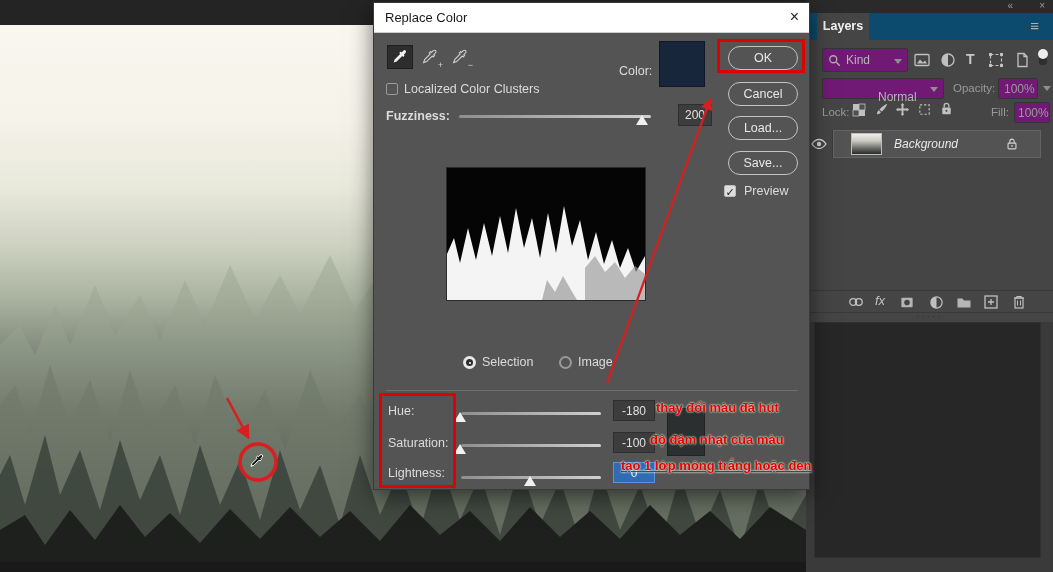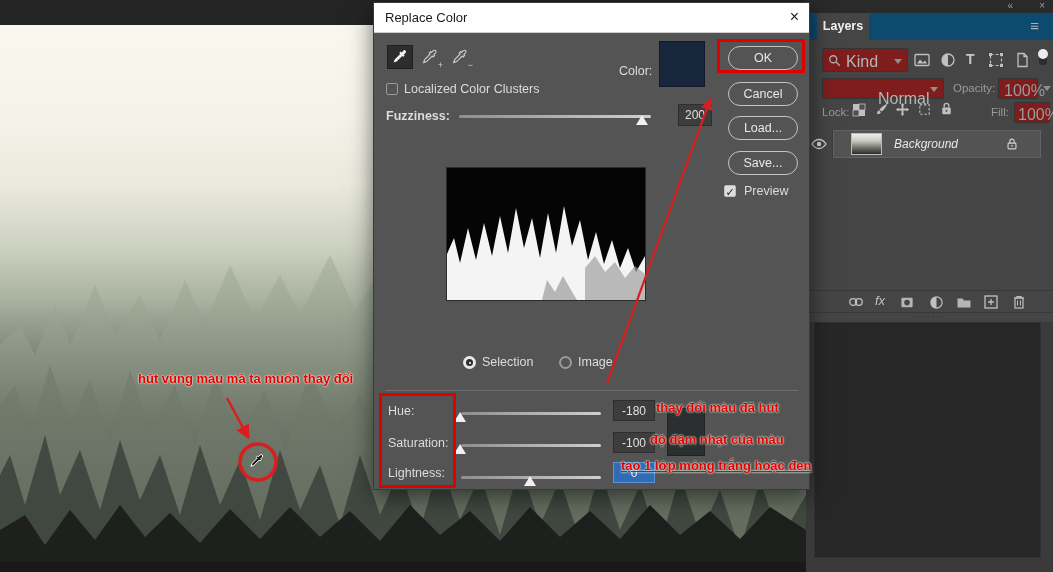--- a/index.html
+++ b/index.html
@@ -34,21 +34,21 @@
   .eyebtn.sel{background:#2d2d2d;border-color:#1e1e1e;}
   .sub{position:absolute;right:-1px;bottom:-2px;font-size:9px;color:#cfcfcf;}
   
   #rpanel{left:806px;top:0;width:247px;height:572px;background:#3a3a3a;}
   #phead{left:0;top:0;width:247px;height:13px;background:#2a2a2a;color:#9a9a9a;}
   #ptabs{left:0;top:13px;width:247px;height:27px;background:#0c4a6e;}
   #tab-layers{position:absolute;left:11px;top:0;width:52px;height:27px;background:#454545;
     color:#f2f2f2;font-size:12.5px;font-weight:bold;text-align:center;line-height:27px;}
   #pbody{left:0;top:40px;width:247px;height:272px;background:#454545;}
   .plabel{font-size:11.5px;color:#9a9a9a;}
-  .pbox{background:#7f1d1d;border:1px solid #343434;border-radius:2px;box-sizing:border-box;color:#b5b5b5;font-size:16px;}
+  .pbox{background:#701a75;border:1px solid #343434;border-radius:2px;box-sizing:border-box;color:#b5b5b5;font-size:12px;}
   .chev{width:0;height:0;border-left:4px solid transparent;border-right:4px solid transparent;border-top:5px solid #8f8f8f;}
   #gripbar{left:0;top:312px;width:247px;height:10px;background:#454545;border-top:1px solid #393939;box-sizing:border-box;}
   #gripdots{position:absolute;left:110px;top:-2px;color:#303030;font-size:10px;letter-spacing:2px;}
   #emptypanel{left:8px;top:322px;width:227px;height:236px;background:#272727;border:1px solid #303030;box-sizing:border-box;}
   
   .note{color:#e60000;font-weight:bold;font-size:13px;white-space:nowrap;
     text-shadow:0 0 2px rgba(255,255,240,.85),0 0 2px rgba(255,255,240,.85);}
   .redrect{border:3px solid #e00000;box-sizing:border-box;}
   svg{display:block;}
 </style>
@@ -276,21 +276,20 @@
     <div class="abs track" style="left:87px;top:473px;width:140px;"></div>
     <div class="abs thumb" style="left:150px;top:473px;"></div>
     <div class="abs fld" style="left:239px;top:459px;width:42px;height:21px;border-color:#5b93d6;background:#2f6cb3;color:#eaf2fb;">0</div>
 
     <div class="abs" style="left:293px;top:405px;width:38px;height:48px;background:#2c2f30;border:1px solid #222;box-sizing:border-box;"></div>
   </div>
 
   <div class="abs redrect" style="left:717px;top:39px;width:88px;height:34px;"></div>
   <div class="abs redrect" style="left:379px;top:393px;width:77px;height:95px;"></div>
 
-  <span class="abs note" style="left:138px;top:371px;">hút vùng màu mà ta muốn thay đổi</span>
   <span class="abs note" style="left:656px;top:400px;">thay đổi màu đã hút</span>
   <span class="abs note" style="left:650px;top:432px;">độ đậm nhạt của màu</span>
   <span class="abs note" style="left:621px;top:458px;text-decoration:underline;">tạo 1 lớp mỏng trắng hoặc đen</span>
 
   <svg class="abs" style="left:0;top:0;pointer-events:none;" width="1053" height="572" viewBox="0 0 1053 572">
     <defs>
       <marker id="ah" viewBox="0 0 10 10" refX="8" refY="5" markerWidth="5.5" markerHeight="5.5" orient="auto">
         <path d="M0 0L10 5 0 10z" fill="#d81f1f"></path>
       </marker>
     </defs>

